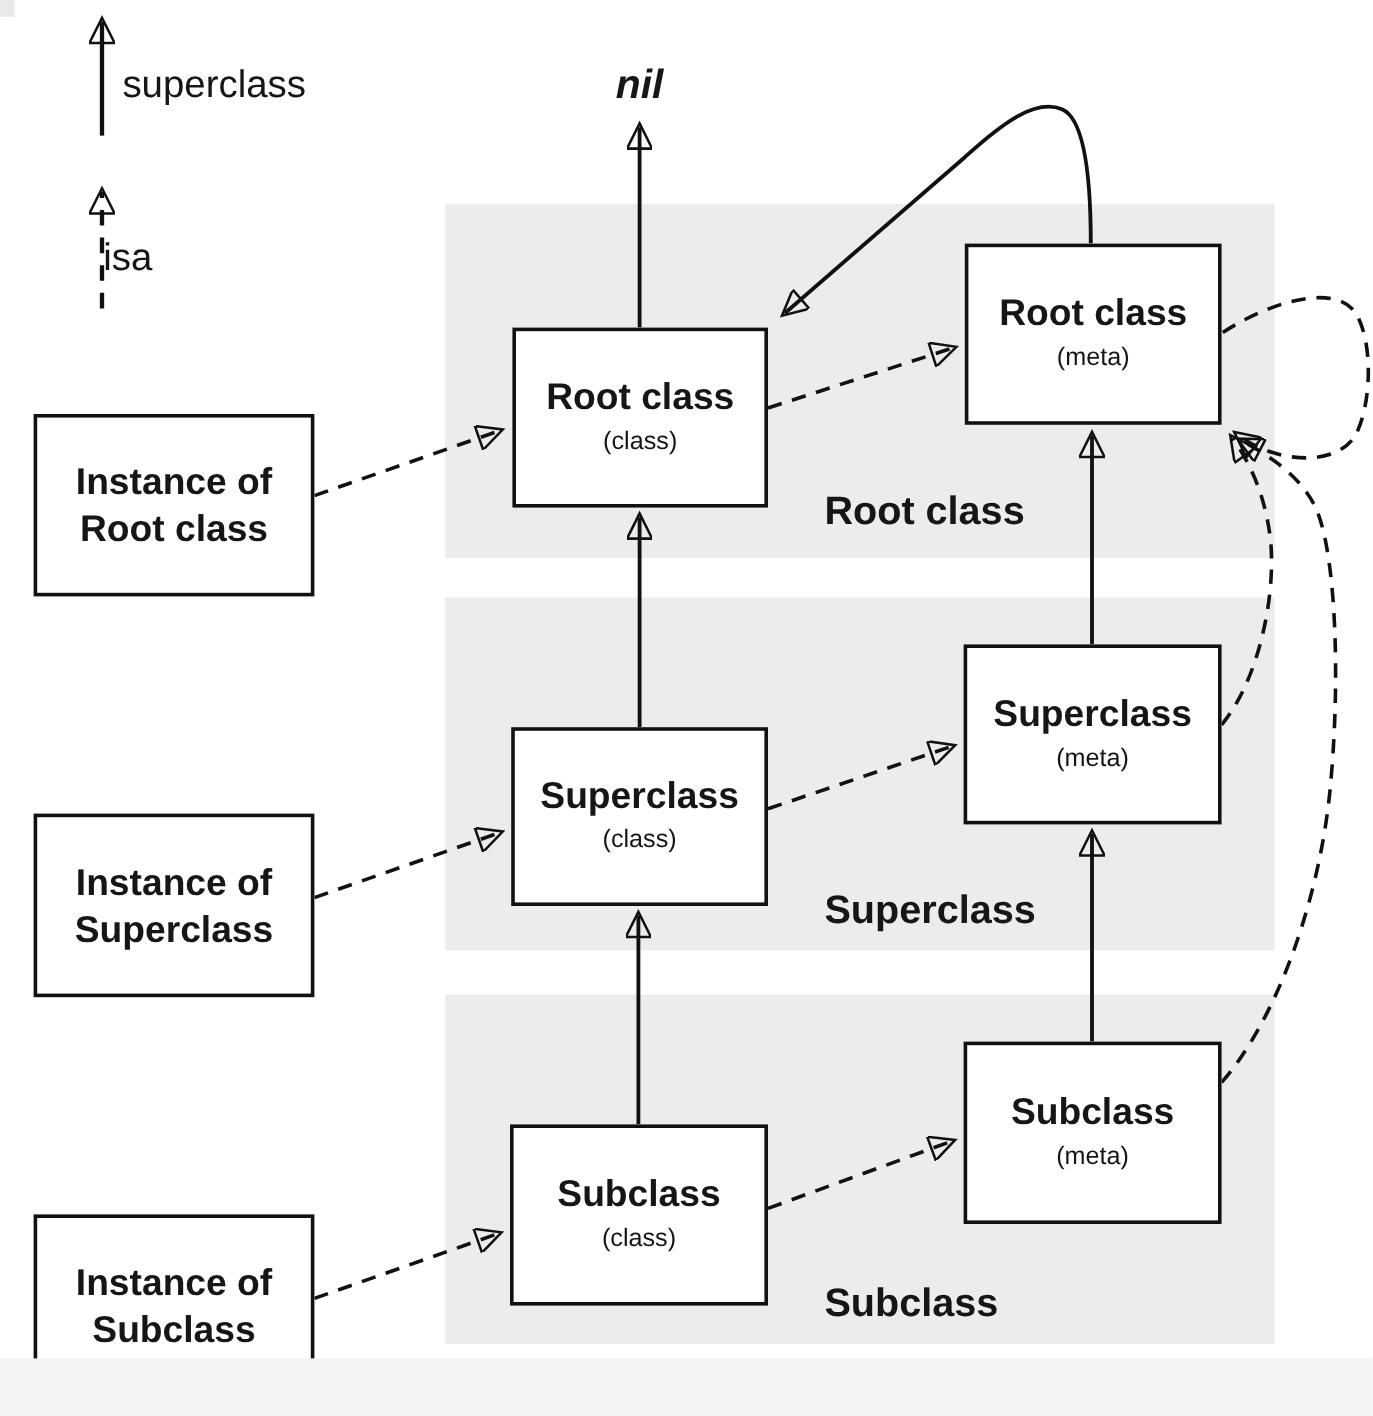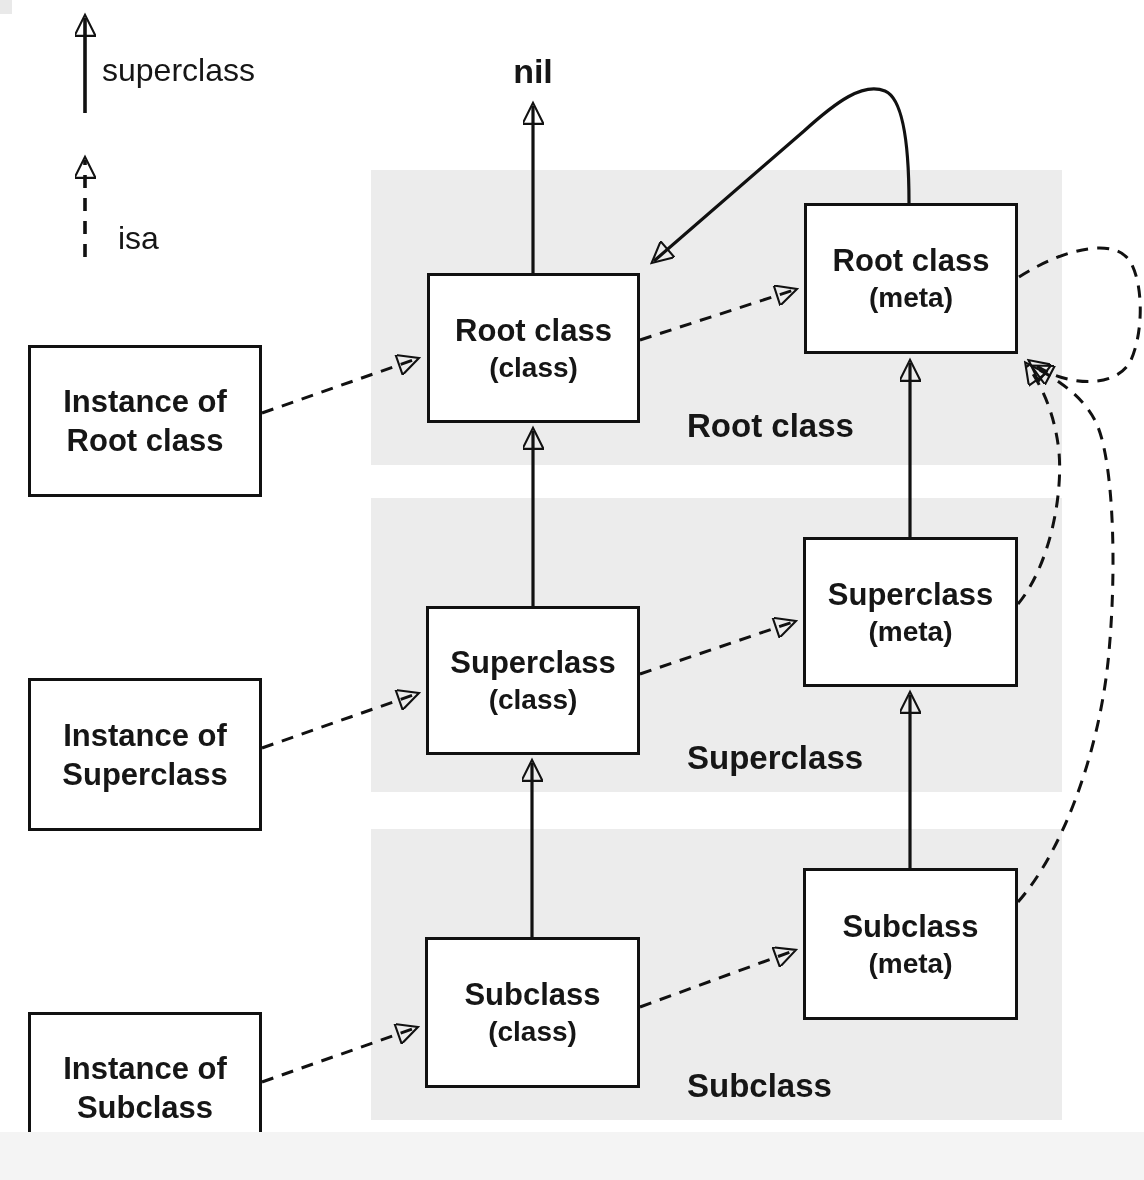--- a/index.html
+++ b/index.html
@@ -22,36 +22,36 @@
   .arrows{position:absolute;left:0;top:0;width:1144px;height:1180px;}
   .arrows path{fill:none;stroke:var(--arrow);}
   .solid{stroke-width:3.2px;}
   .dashed{stroke-width:3px;stroke-dasharray:12 9;}
   .legend-line{stroke-width:3.6px;}
   .legend-dash{stroke-width:3.6px;stroke-dasharray:13 10;}
   .node{position:absolute;background:#ffffff;border:3px solid var(--border);
         display:flex;flex-direction:column;align-items:center;justify-content:center;
         text-align:center;}
   .node .t1{font-weight:bold;font-size:31px;line-height:39px;white-space:nowrap;}
-  .node .t2{font-size:28px;line-height:36px;white-space:nowrap;font-weight:bold;}
+  .node .t2{font-size:21px;line-height:36px;white-space:nowrap;}
   .node.instance .t2{font-weight:bold;font-size:31px;line-height:39px;}
   .n-root-class{left:427px;top:273px;width:213px;height:150px;}
   .n-root-meta{left:804px;top:203px;width:214px;height:151px;}
   .n-super-class{left:426px;top:606px;width:214px;height:149px;}
   .n-super-meta{left:803px;top:537px;width:215px;height:150px;}
   .n-sub-class{left:425px;top:937px;width:215px;height:151px;}
   .n-sub-meta{left:803px;top:868px;width:215px;height:152px;}
   .n-inst-root{left:28px;top:345px;width:234px;height:152px;}
   .n-inst-super{left:28px;top:678px;width:234px;height:153px;}
   .n-inst-sub{left:28px;top:1012px;width:234px;height:151px;}
   .nil-label{position:absolute;left:483px;top:52px;width:100px;text-align:center;
-             font-weight:bold;font-size:34px;line-height:38px;}
+             font-weight:bold;font-size:34px;line-height:38px;font-style:italic;}
   .legend-text{position:absolute;font-size:32px;line-height:36px;white-space:nowrap;}
   .lg-super{left:102px;top:52px;}
-  .lg-isa{left:118px;top:196px;margin-top:24px;}
+  .lg-isa{left:86px;top:196px;}
   .footer{position:absolute;left:0;top:1132px;width:1144px;height:48px;background:var(--footer);}
   .watermark{position:absolute;right:8px;top:1142px;font-size:23px;line-height:30px;
              color:var(--watermark);letter-spacing:1px;white-space:nowrap;}
 </style>
 </head>
 <body>
 
 <div class="stage">
 
   <div class="corner"></div>

